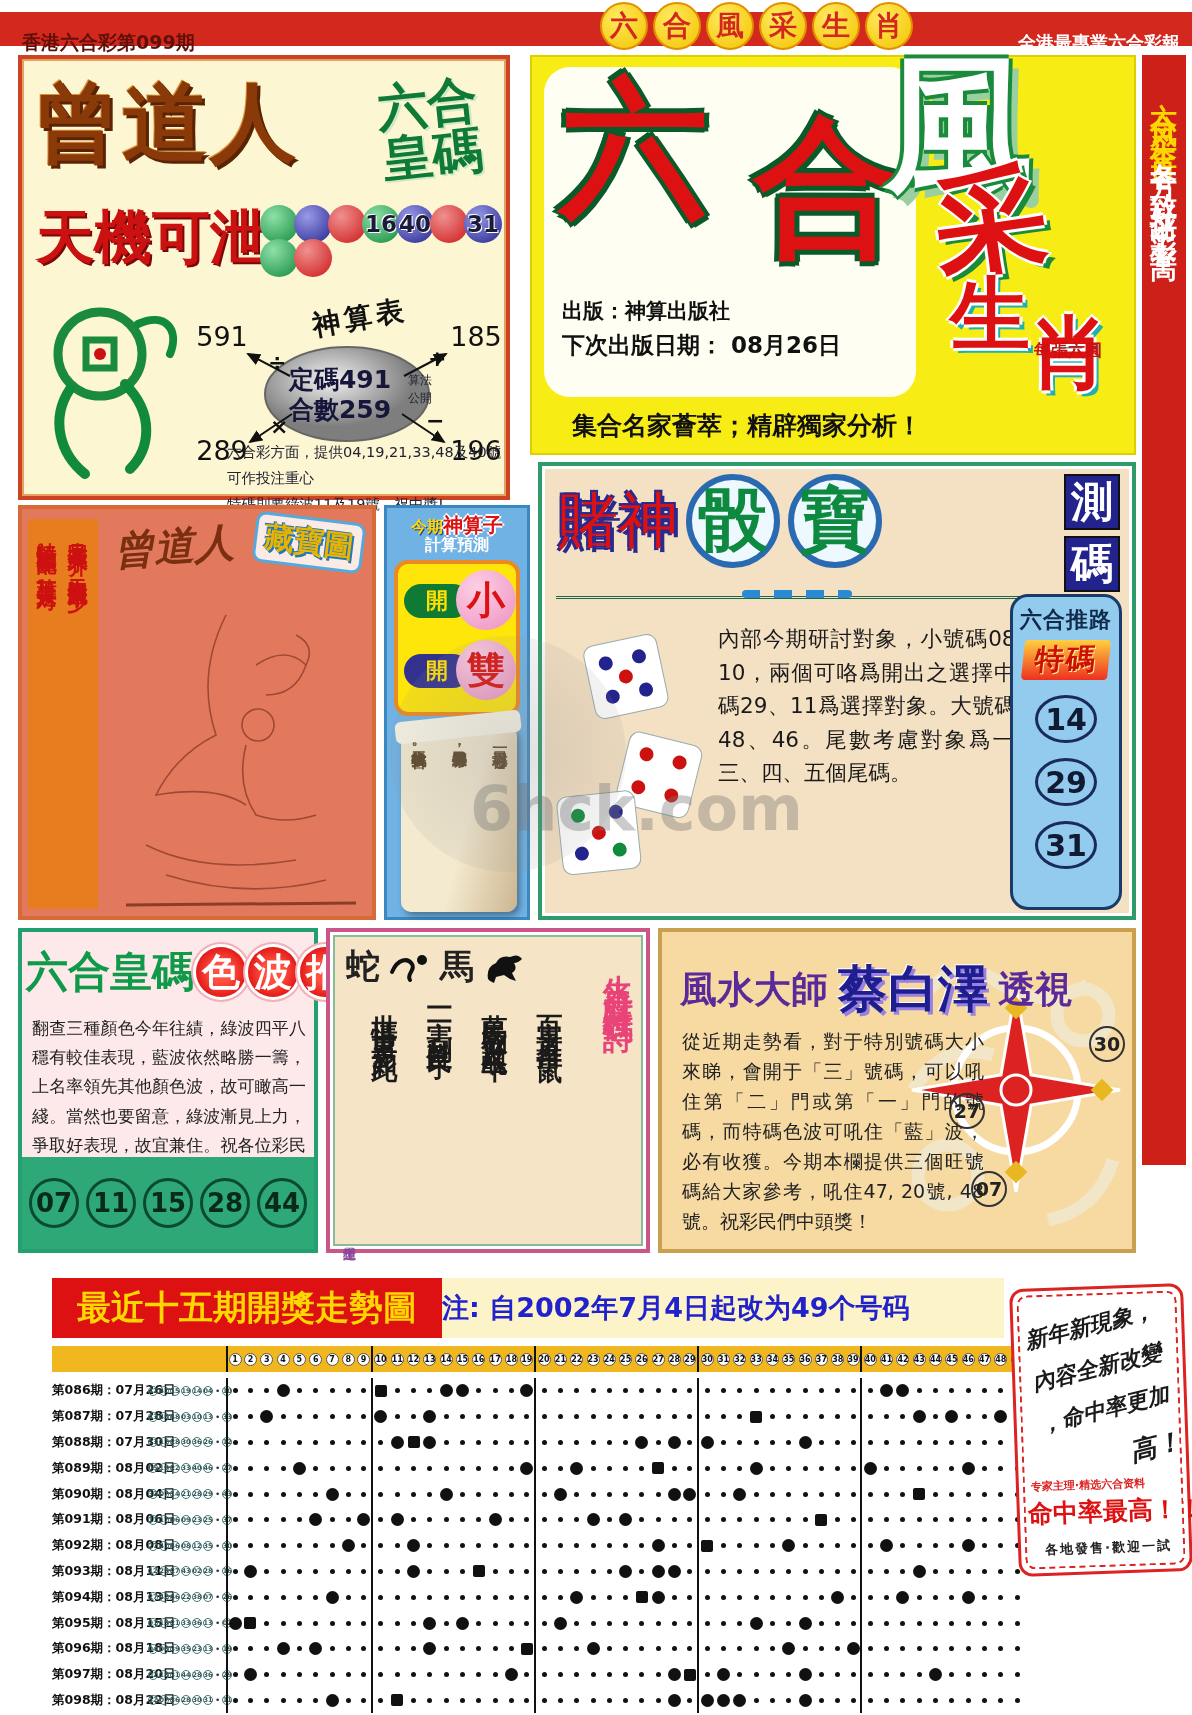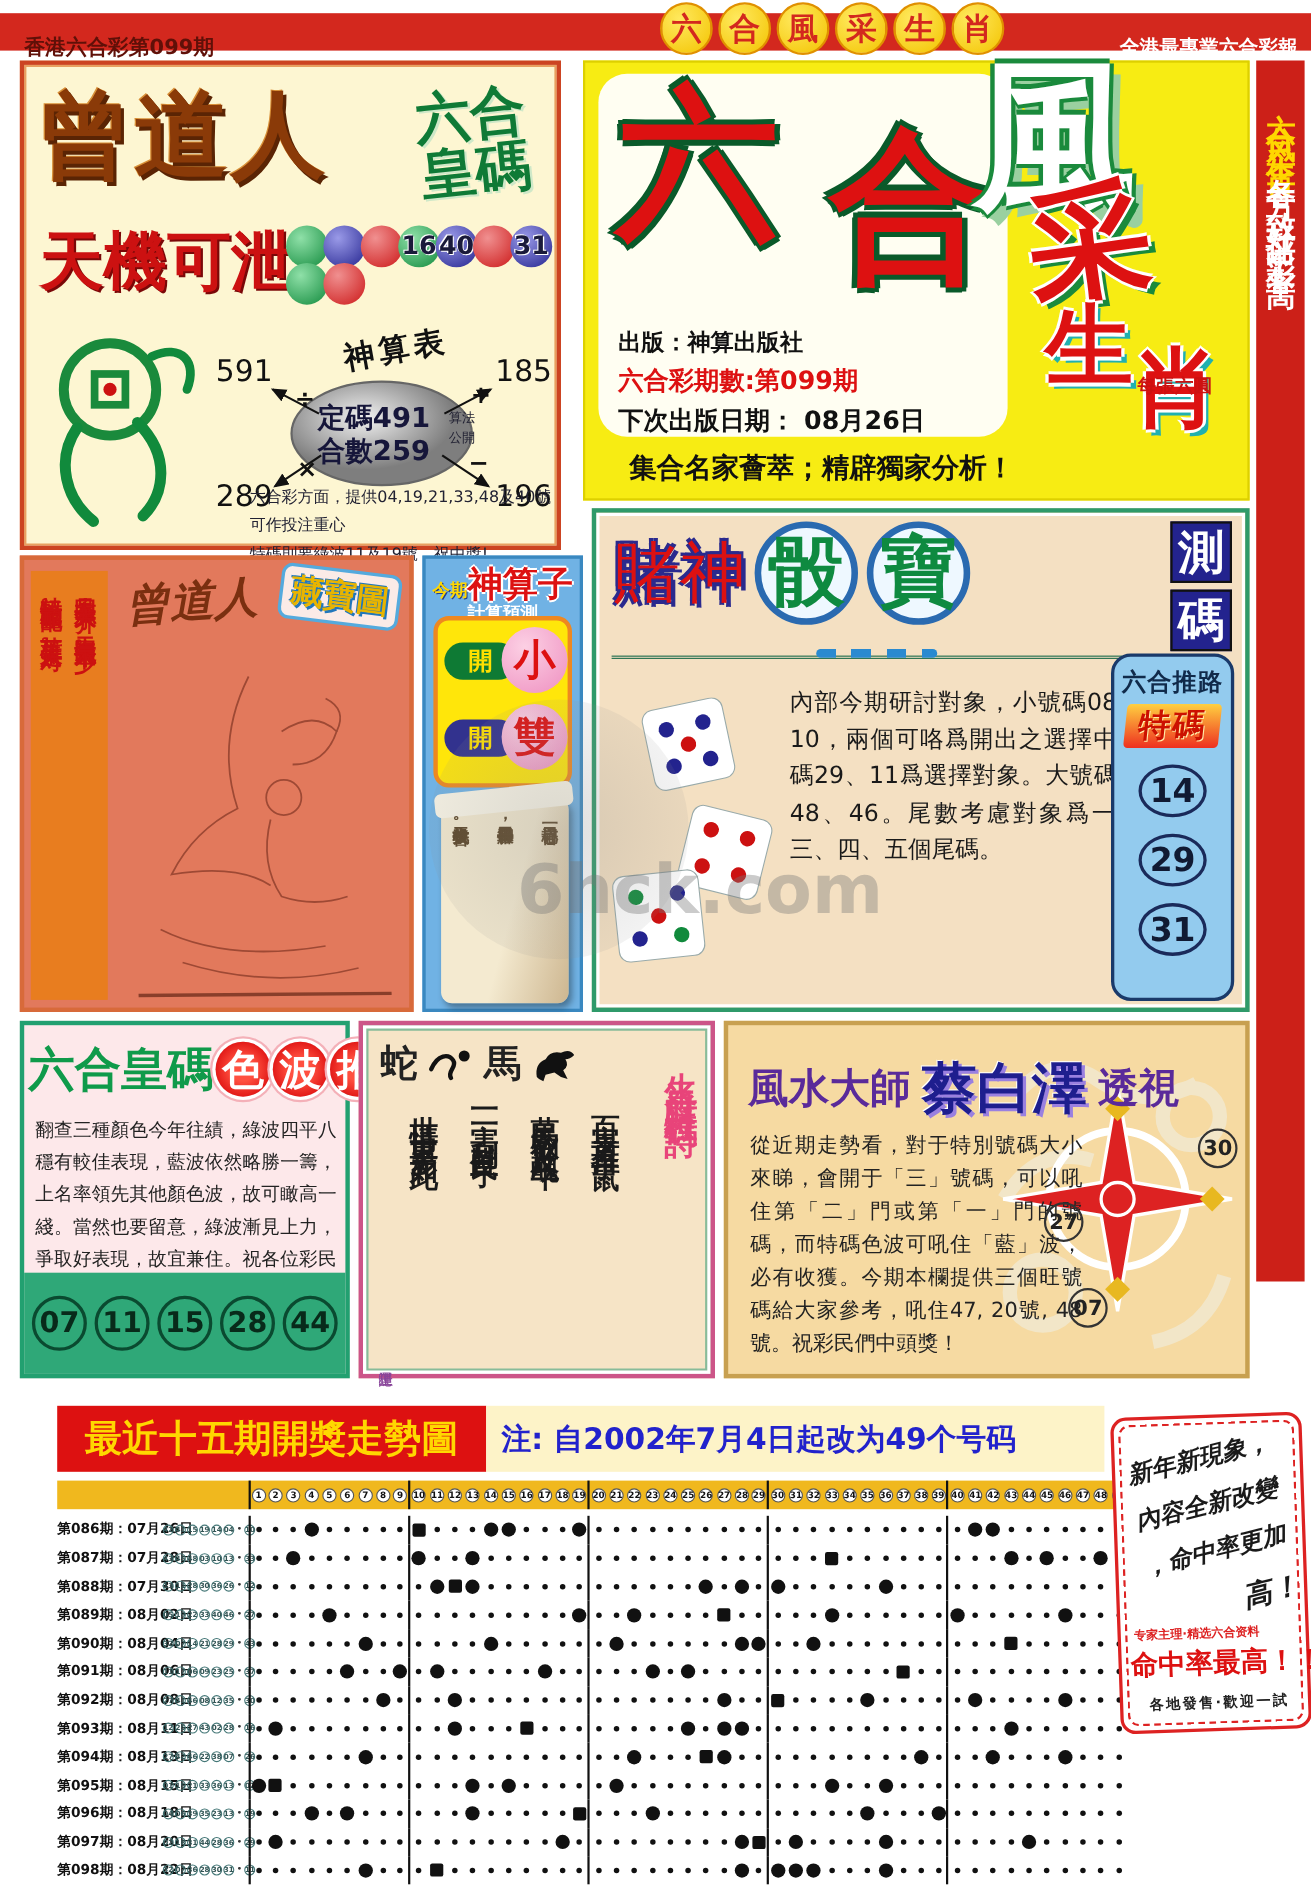--- a/index.html
+++ b/index.html
@@ -80,21 +80,21 @@
   .badge{position:absolute;right:8px;top:8px;transform:rotate(7deg);background:rgba(255,255,255,.85);
     border:3px solid #55aadd;border-radius:10px;padding:2px 7px;font-size:30px;font-weight:bold;color:#e8b400;
     text-shadow:2px 2px 0 #2277bb,-1px -1px 0 #2277bb;}
   .sketch{position:absolute;left:84px;top:66px;width:262px;height:336px;opacity:.65;}
 
   
   #box-predict{position:absolute;left:384px;top:505px;width:146px;height:415px;background:#70b2e4;
     border:3px solid #3a88c0;box-sizing:border-box;}
   .ph{position:absolute;left:0;top:6px;width:100%;text-align:center;line-height:1.1;white-space:nowrap;}
   .ph-small{font-size:16px;font-weight:bold;color:#ffd700;text-shadow:1px 1px 0 #23408e;}
-  .ph-big{font-size:32px;font-weight:bold;color:#dd1111;
+  .ph-big{font-size:20px;font-weight:bold;color:#dd1111;
     text-shadow:2px 0 0 #fff,-2px 0 0 #fff,0 2px 0 #fff,0 -2px 0 #fff;margin-top:36px;}
   .ph-tail{font-size:16px;font-weight:bold;color:#fff;}
   .ypanel{position:absolute;left:7px;top:52px;width:126px;height:156px;background:#ffe60a;
     border:4px solid #ee8820;border-radius:14px;box-sizing:border-box;}
   .prow{position:relative;height:70px;}
   .pill{position:absolute;left:6px;top:20px;width:66px;height:34px;border-radius:17px;color:#ffe000;
     font-size:22px;font-weight:bold;display:flex;align-items:center;justify-content:center;}
   .pill.g{background:#0e7a34;} .pill.n{background:#32328e;}
   .pcirc{position:absolute;right:0px;top:6px;width:60px;height:60px;border-radius:50%;
     background:radial-gradient(circle at 35% 30%,#fcd0e4,#ee8fc0);display:flex;align-items:center;
@@ -174,21 +174,21 @@
   .compass{position:absolute;right:4px;top:8px;width:230px;height:305px;}
   .fs-num{position:absolute;width:36px;height:36px;border:2px solid #333;border-radius:50%;
     display:flex;align-items:center;justify-content:center;font-size:19px;font-weight:bold;color:#222;box-sizing:border-box;}
 
   
   #trend{position:absolute;left:0;top:1278px;width:1192px;height:437px;margin-left:34px;}
   .t-banner{position:absolute;left:18px;top:0;width:390px;height:60px;background:#dd1111;
     display:flex;align-items:center;justify-content:center;}
   .t-banner span{font-size:34px;font-weight:bold;color:#ffd700;}
   .t-note{position:absolute;left:408px;top:0;width:562px;height:60px;background:#fdf3c8;
-    display:flex;align-items:center;padding-left:14px;font-size:27px;font-weight:bold;color:#2222cc;box-sizing:border-box;}
+    display:flex;align-items:center;font-size:27px;font-weight:bold;color:#2222cc;box-sizing:border-box;}
   .t-head{position:absolute;left:18px;top:68px;width:992px;height:26px;background:#f0b81e;display:flex;}
   .t-head-gap{width:174px;flex:none;}
   .t-col{width:16.326px;height:26px;display:flex;align-items:center;justify-content:center;box-sizing:border-box;flex:none;}
   .t-colc{width:13px;height:13px;border-radius:50%;background:#fff;border:1px solid #555;font-size:8px;
     display:flex;align-items:center;justify-content:center;color:#111;font-weight:bold;box-sizing:border-box;}
   .t-rows{position:absolute;left:18px;top:100px;}
   .t-row{display:flex;align-items:center;height:25.8px;}
   .t-label{width:96px;font-size:12.5px;font-weight:bold;color:#111;white-space:nowrap;flex:none;}
   .t-balls{width:78px;display:flex;align-items:center;gap:1px;flex:none;}
   .tb{width:10px;height:10px;border-radius:50%;border:1px solid #477;display:flex;align-items:center;
@@ -315,21 +315,20 @@
   <div id="box-logo">
     <div class="logo-panel"></div>
     <div class="logo-char c1">六</div>
     <div class="logo-char c2">合</div>
     <div class="logo-char c3">風</div>
     <div class="logo-char c4">采</div>
     <div class="logo-char c5">生</div>
     <div class="logo-char c6">肖</div>
     <div class="pub">
       <div class="pub1">出版：神算出版社</div>
-      <div class="pub2">六合彩期數:第099期</div>
       <div class="pub3">下次出版日期： 08月26日</div>
     </div>
     <div class="logo-slogan">集合名家薈萃；精辟獨家分析！</div>
     <div class="logo-price">每張六圓</div>
   </div>
 
   <div id="box-treasure">
     <div class="strip">
       <div class="vcol">吴国有女大小乔，天姿国色天下不少。</div>
       <div class="vcol">特码玄机相匹配。英雄美人是一对。</div>

